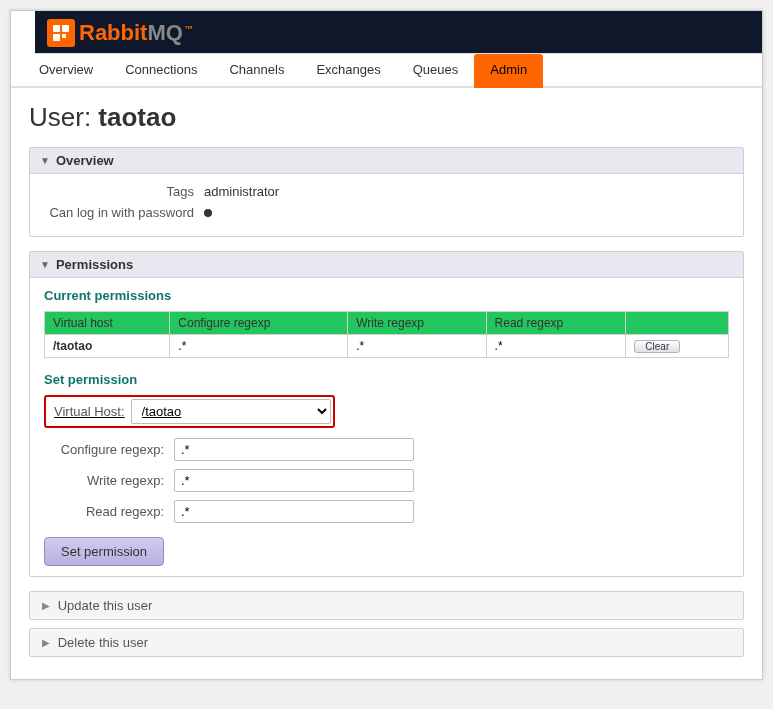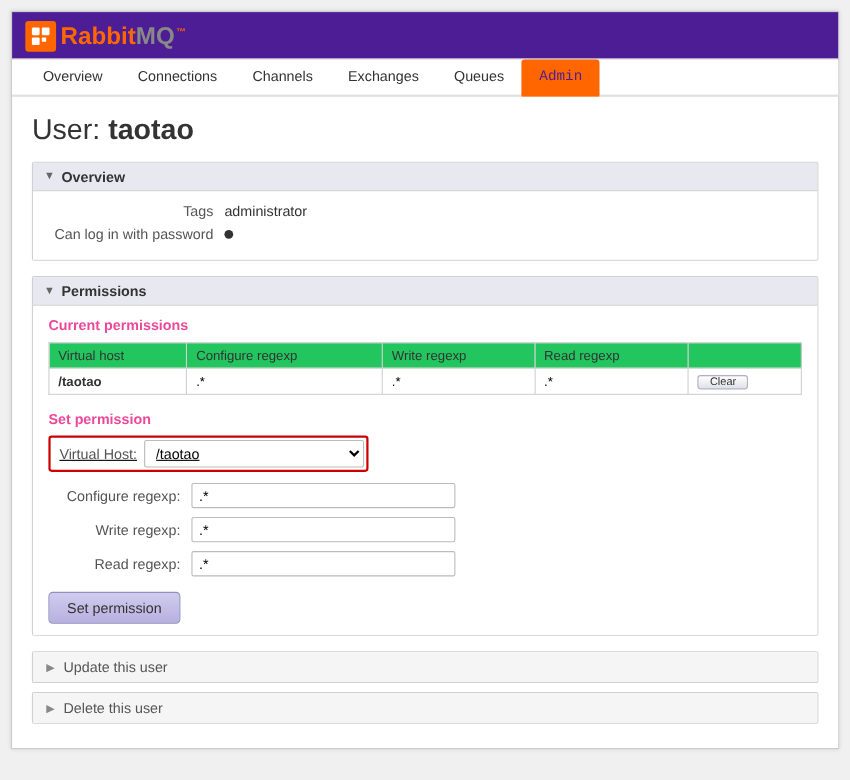--- a/index.html
+++ b/index.html
@@ -14,25 +14,26 @@
       padding: 10px;
     }
     .page-wrapper {
       width: 753px;
       background: #fff;
       border: 1px solid #ccc;
       box-shadow: 0 0 4px rgba(0,0,0,0.15);
     }
     
     .header {
-      background: #4c1d95;
+      background: #0f172a;
       padding: 8px 12px 6px 12px;
       border-bottom: 1px solid #ddd;
       display: flex;
       align-items: center;
+      margin-left: 24px;
     }
     .logo {
       display: flex;
       align-items: center;
       gap: 0;
     }
     .logo-icon {
       width: 28px;
       height: 28px;
       background: #f60;
@@ -72,24 +73,23 @@
       padding: 8px 16px;
       cursor: pointer;
       font-size: 13px;
       color: #333;
       text-decoration: none;
       border-bottom: 3px solid transparent;
       margin-bottom: -2px;
     }
     .nav-item.active {
       background: #f60;
-      color: #4c1d95;
+      color: #000000;
       border-radius: 3px 3px 0 0;
       border-bottom: 3px solid #f60;
-      font-family: Liberation Mono, monospace;
     }
     
     .content {
       padding: 14px 18px;
     }
     .page-title {
       font-size: 26px;
       font-weight: normal;
       margin-bottom: 14px;
       color: #333;
@@ -142,21 +142,21 @@
     }
     .dot {
       width: 8px;
       height: 8px;
       background: #333;
       border-radius: 50%;
       display: inline-block;
     }
     
     .section-title {
-      color: #ec4899;
+      color: #0f766e;
       font-size: 13px;
       font-weight: bold;
       margin-bottom: 8px;
     }
     
     .perm-table {
       border-collapse: collapse;
       width: 100%;
       font-size: 12px;
       margin-bottom: 14px;

